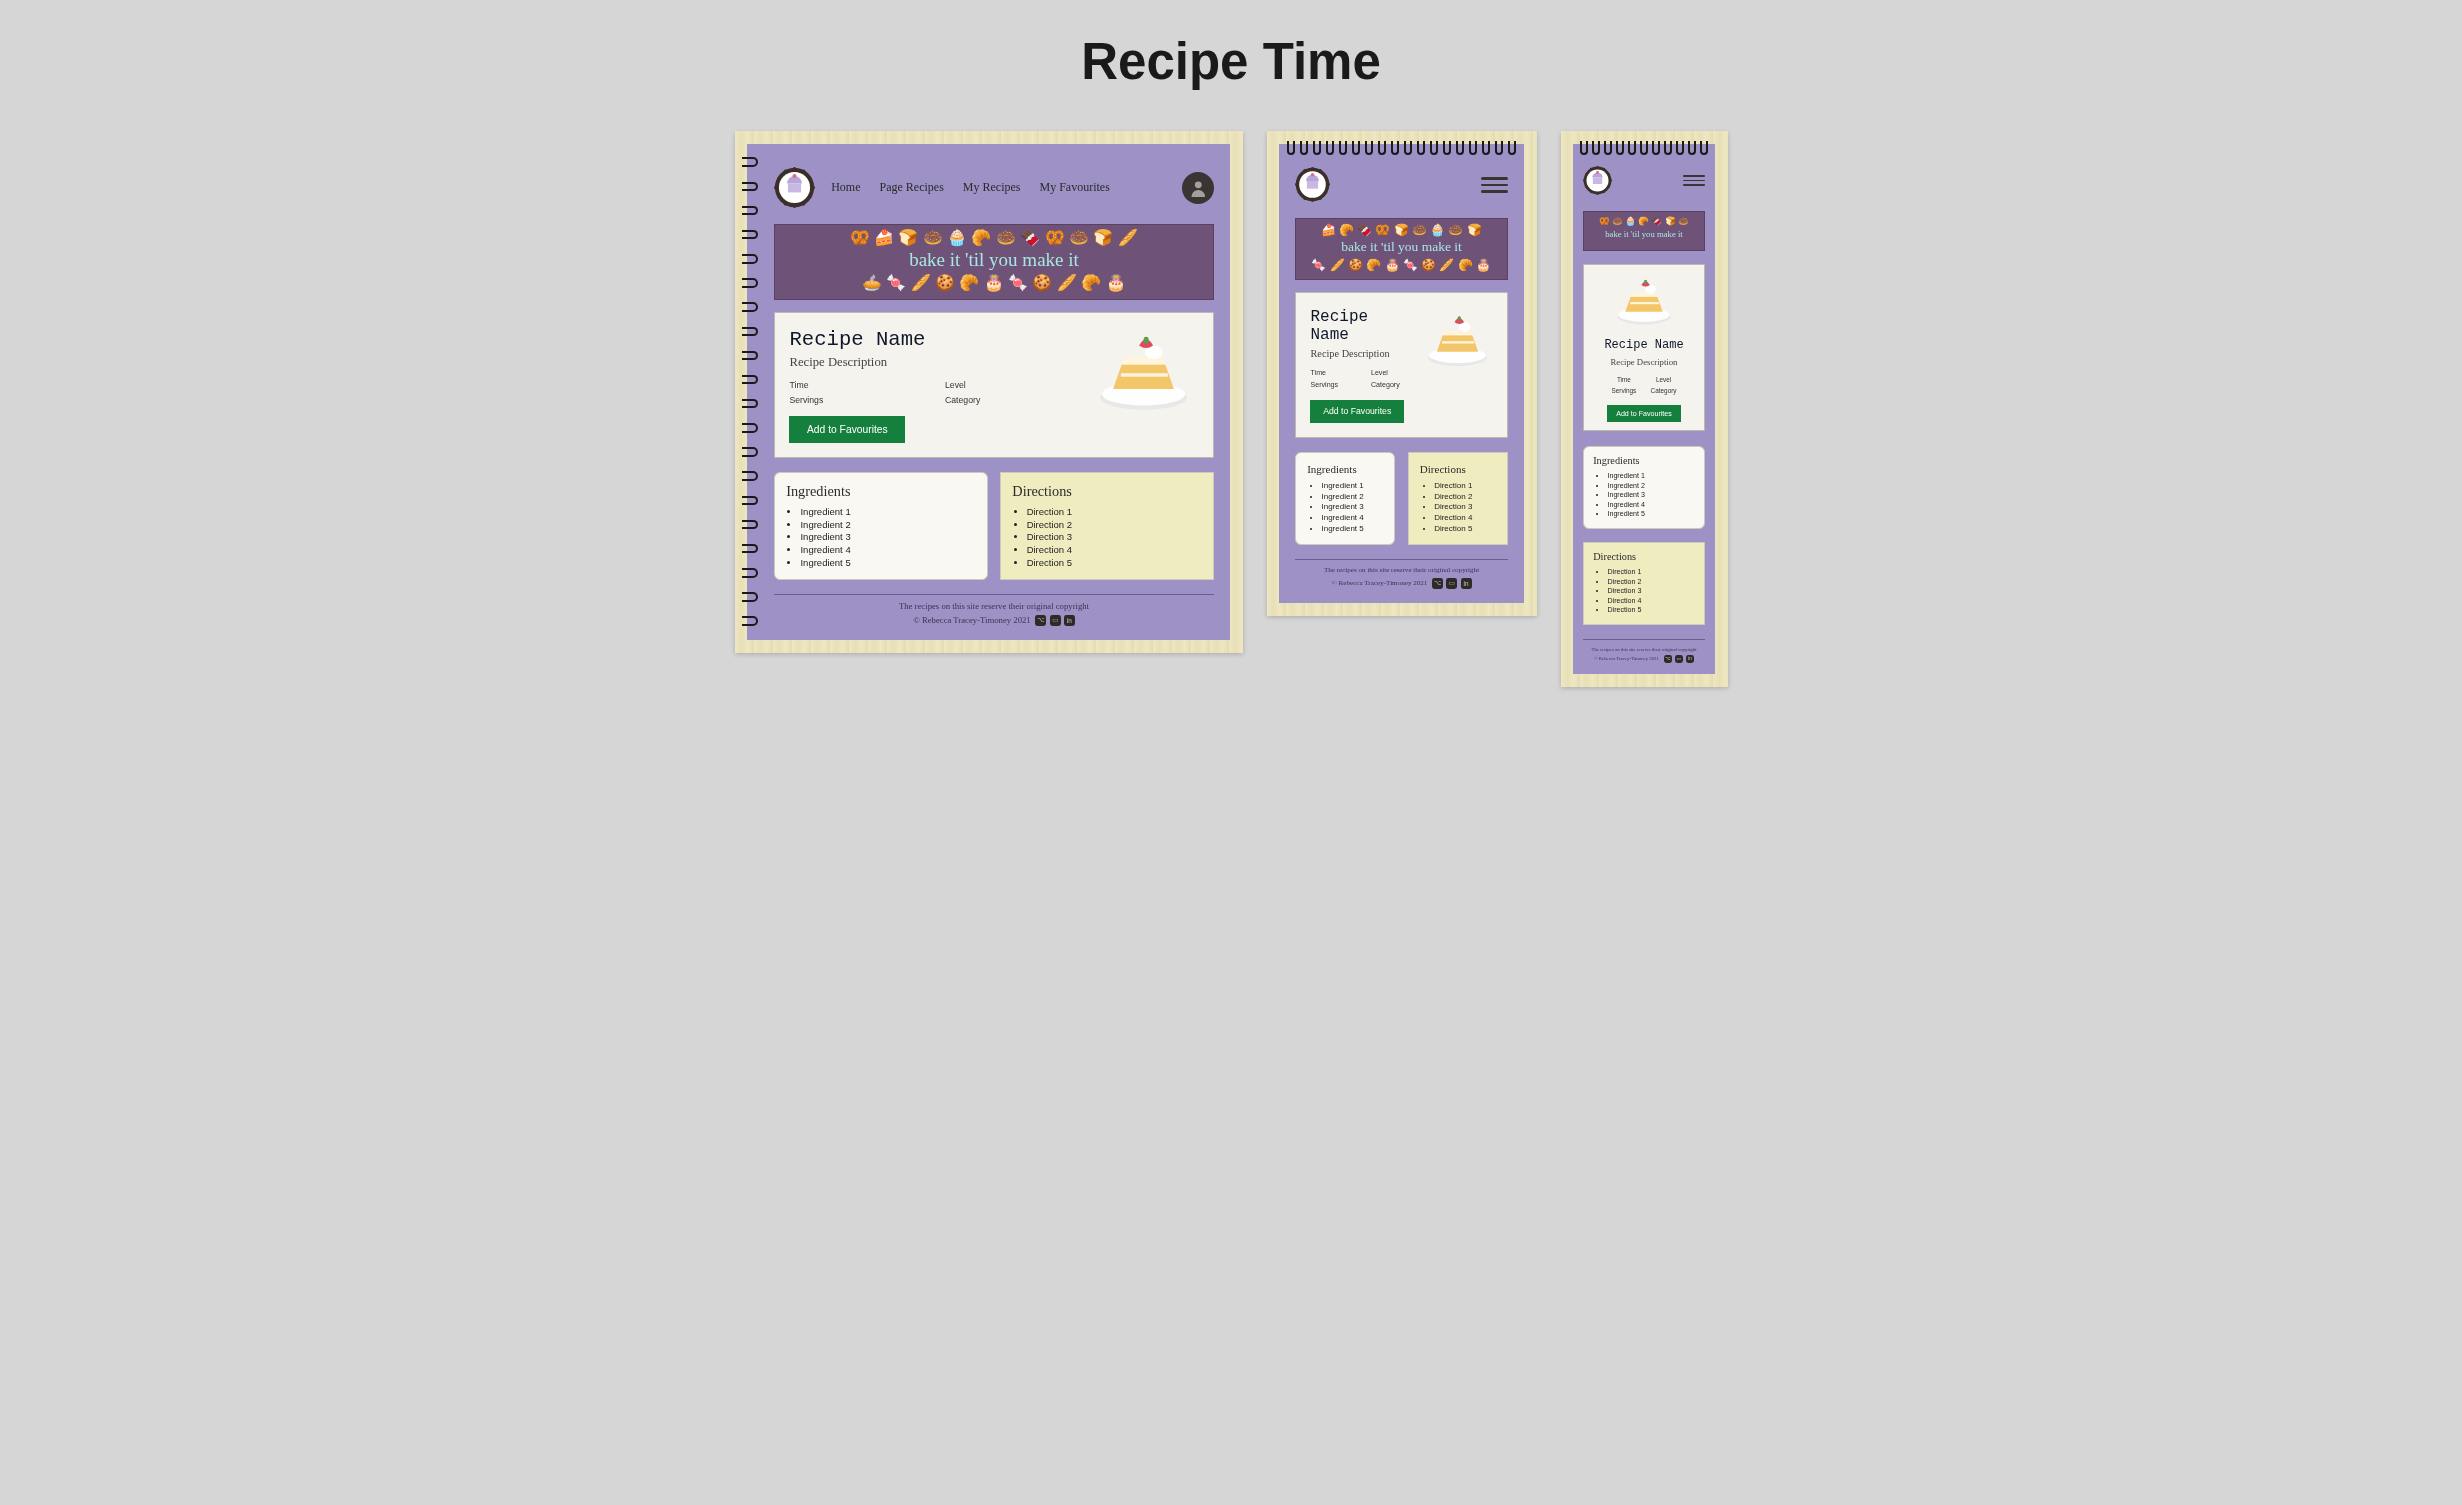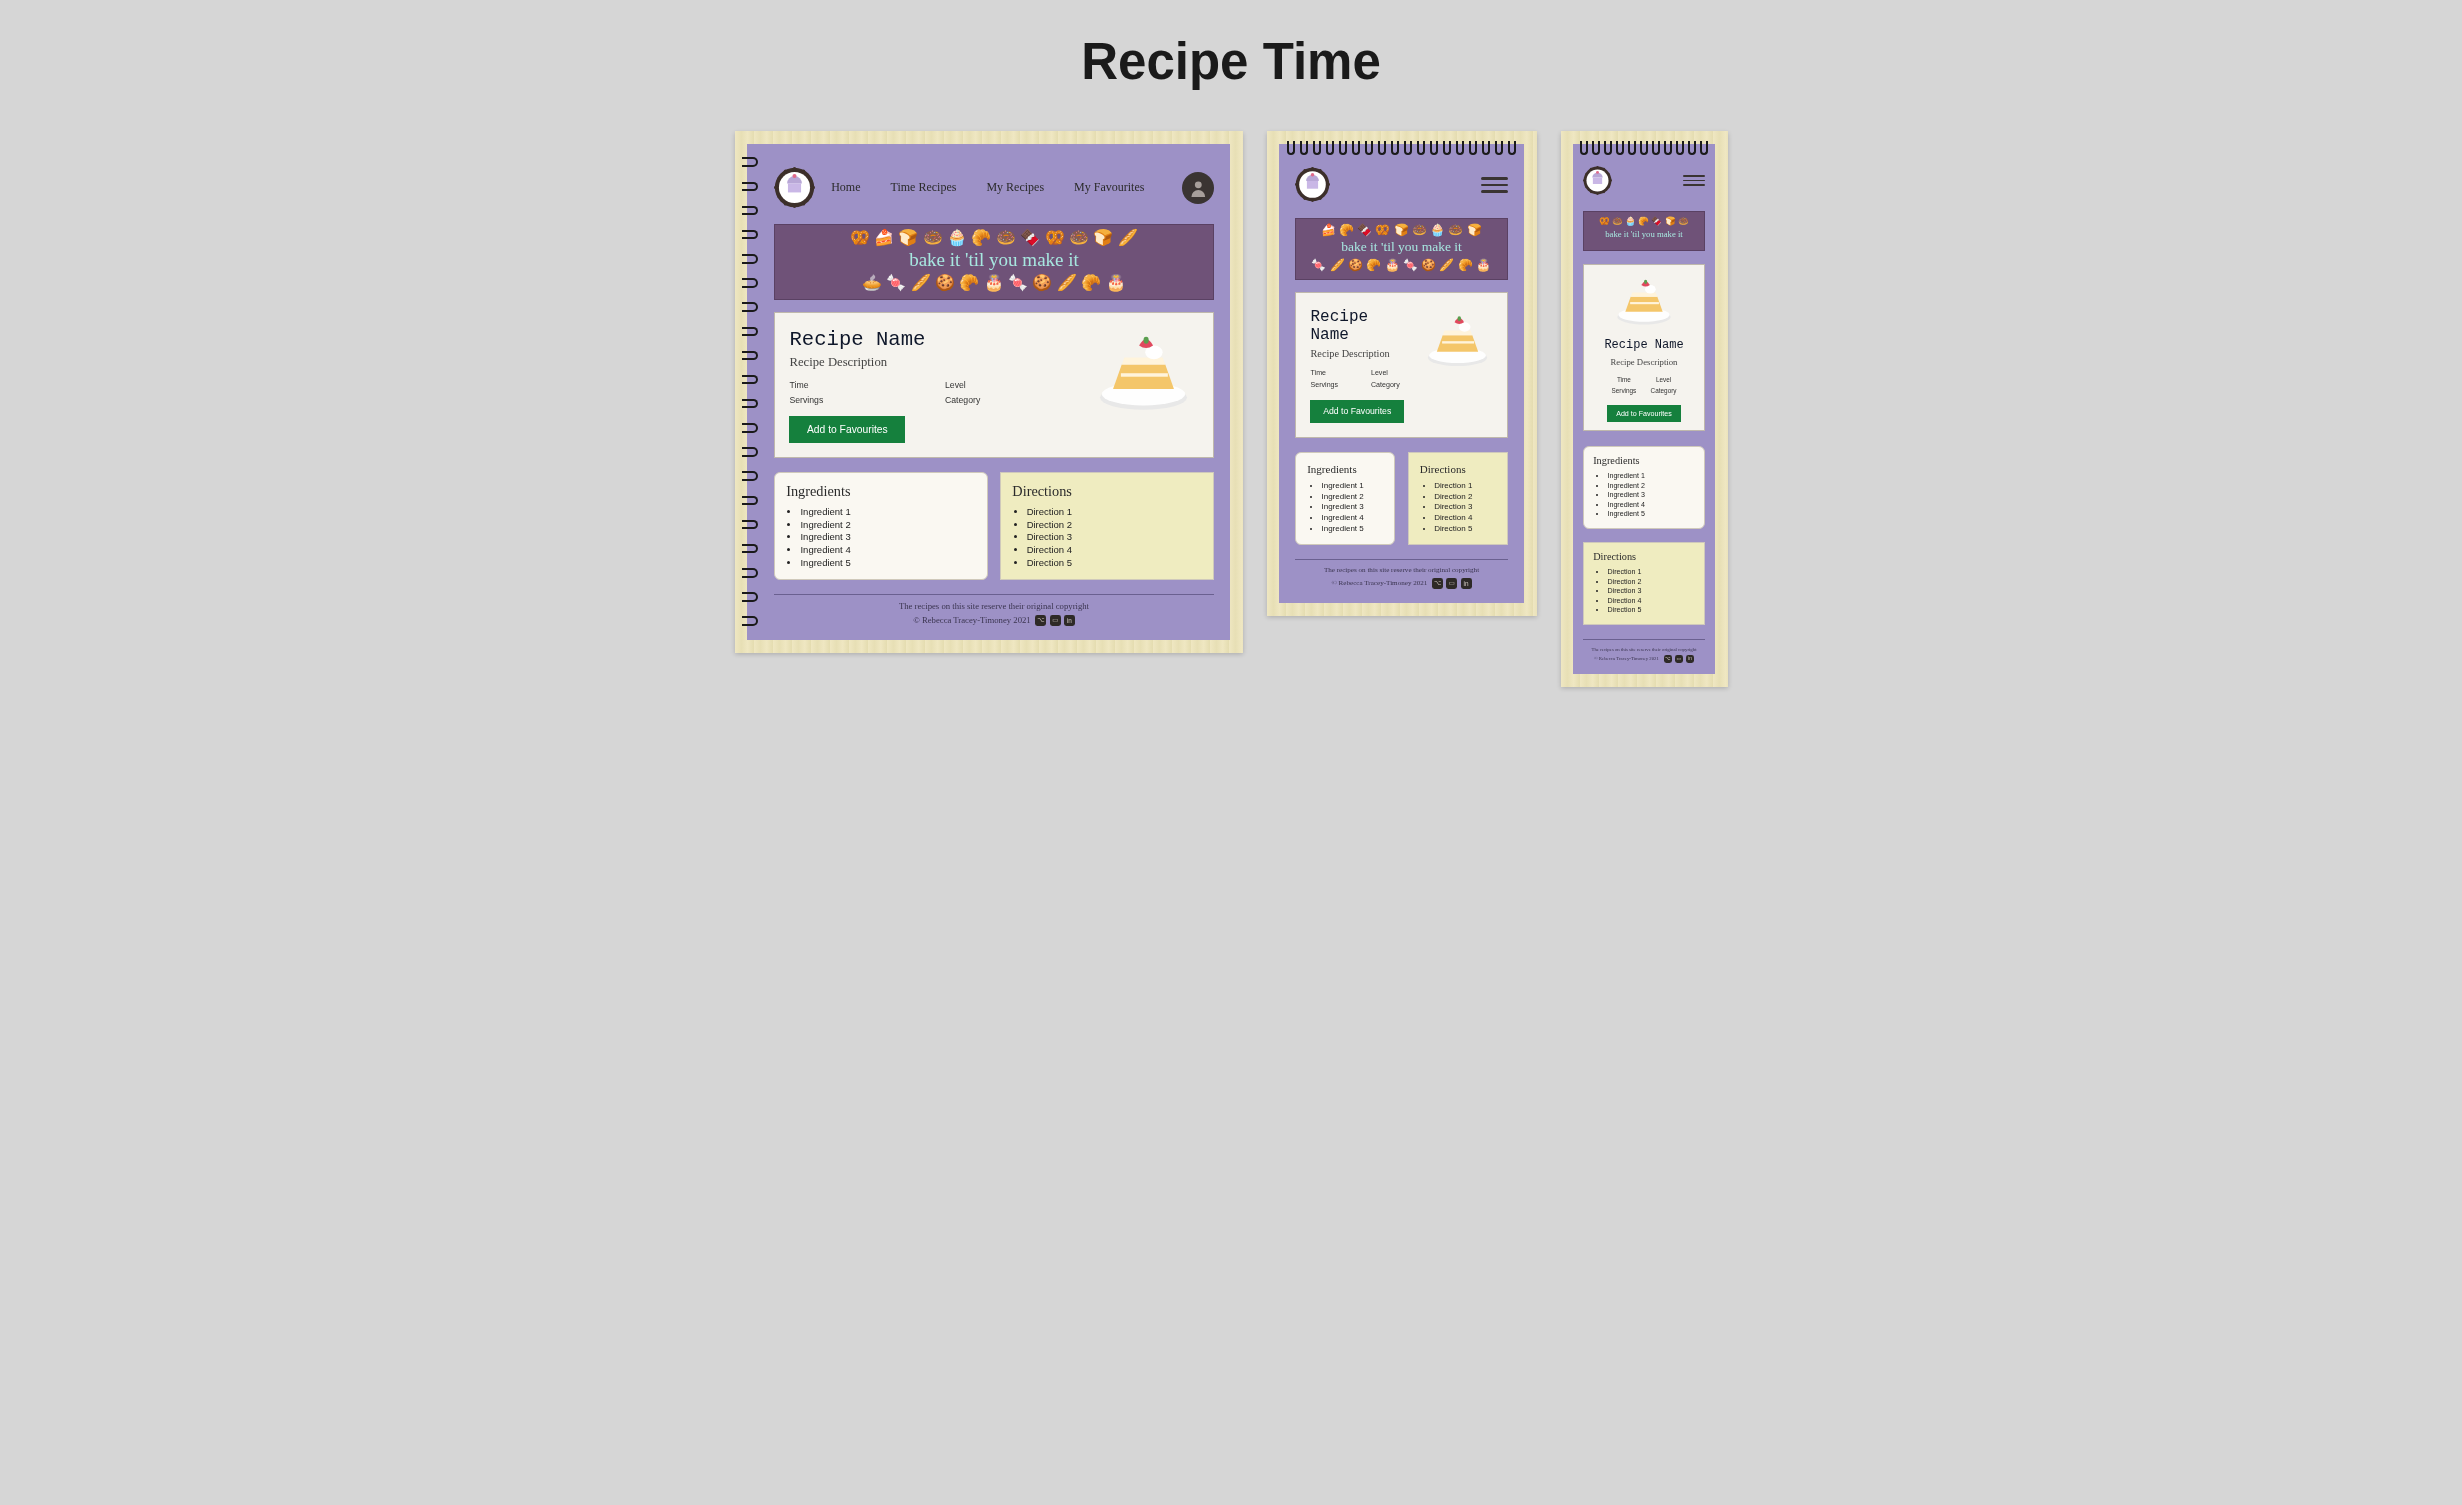--- a/index.html
+++ b/index.html
@@ -85,21 +85,21 @@
   }
   .hdr-left { display:flex; align-items:center; gap:16px; }
   .logo {
     width: 41px; height: 41px;
     position: relative;
   }
   .logo svg { width:100%; height:100%; }
   .device.tablet .logo { width:35px; height:35px; }
   .device.mobile .logo { width:29px; height:29px; }
 
-  .nav { display:flex; gap:30px; }
+  .nav { display:flex; gap:19px; }
   .nav a {
     font-family: 'Comic Sans MS', cursive;
     font-size: 12px;
     color: #2b2b2b;
     text-decoration: none;
   }
   .avatar {
     width: 32px; height: 32px;
     background: #3a3432;
     border-radius: 50%;
@@ -298,21 +298,21 @@
                     <circle cx="28" cy="90" r="4"></circle>
                     <circle cx="12" cy="72" r="4"></circle>
                     <circle cx="4" cy="50" r="4"></circle>
                     <circle cx="12" cy="28" r="4"></circle>
                     <circle cx="28" cy="10" r="4"></circle>
                 </g>
               </svg>
             </div>
             <nav class="nav">
               <a href="#">Home</a>
-              <a href="#">Time Recipes</a>
+              <a href="#">Page Recipes</a>
               <a href="#">My Recipes</a>
               <a href="#">My Favourites</a>
             </nav>
           </div>
           <div class="avatar">
             <svg viewBox="0 0 24 24">
                 <circle cx="12" cy="8" r="4"></circle>
                 <path d="M4 22 a8 8 0 0 1 16 0 z"></path>
               </svg>
           </div>

